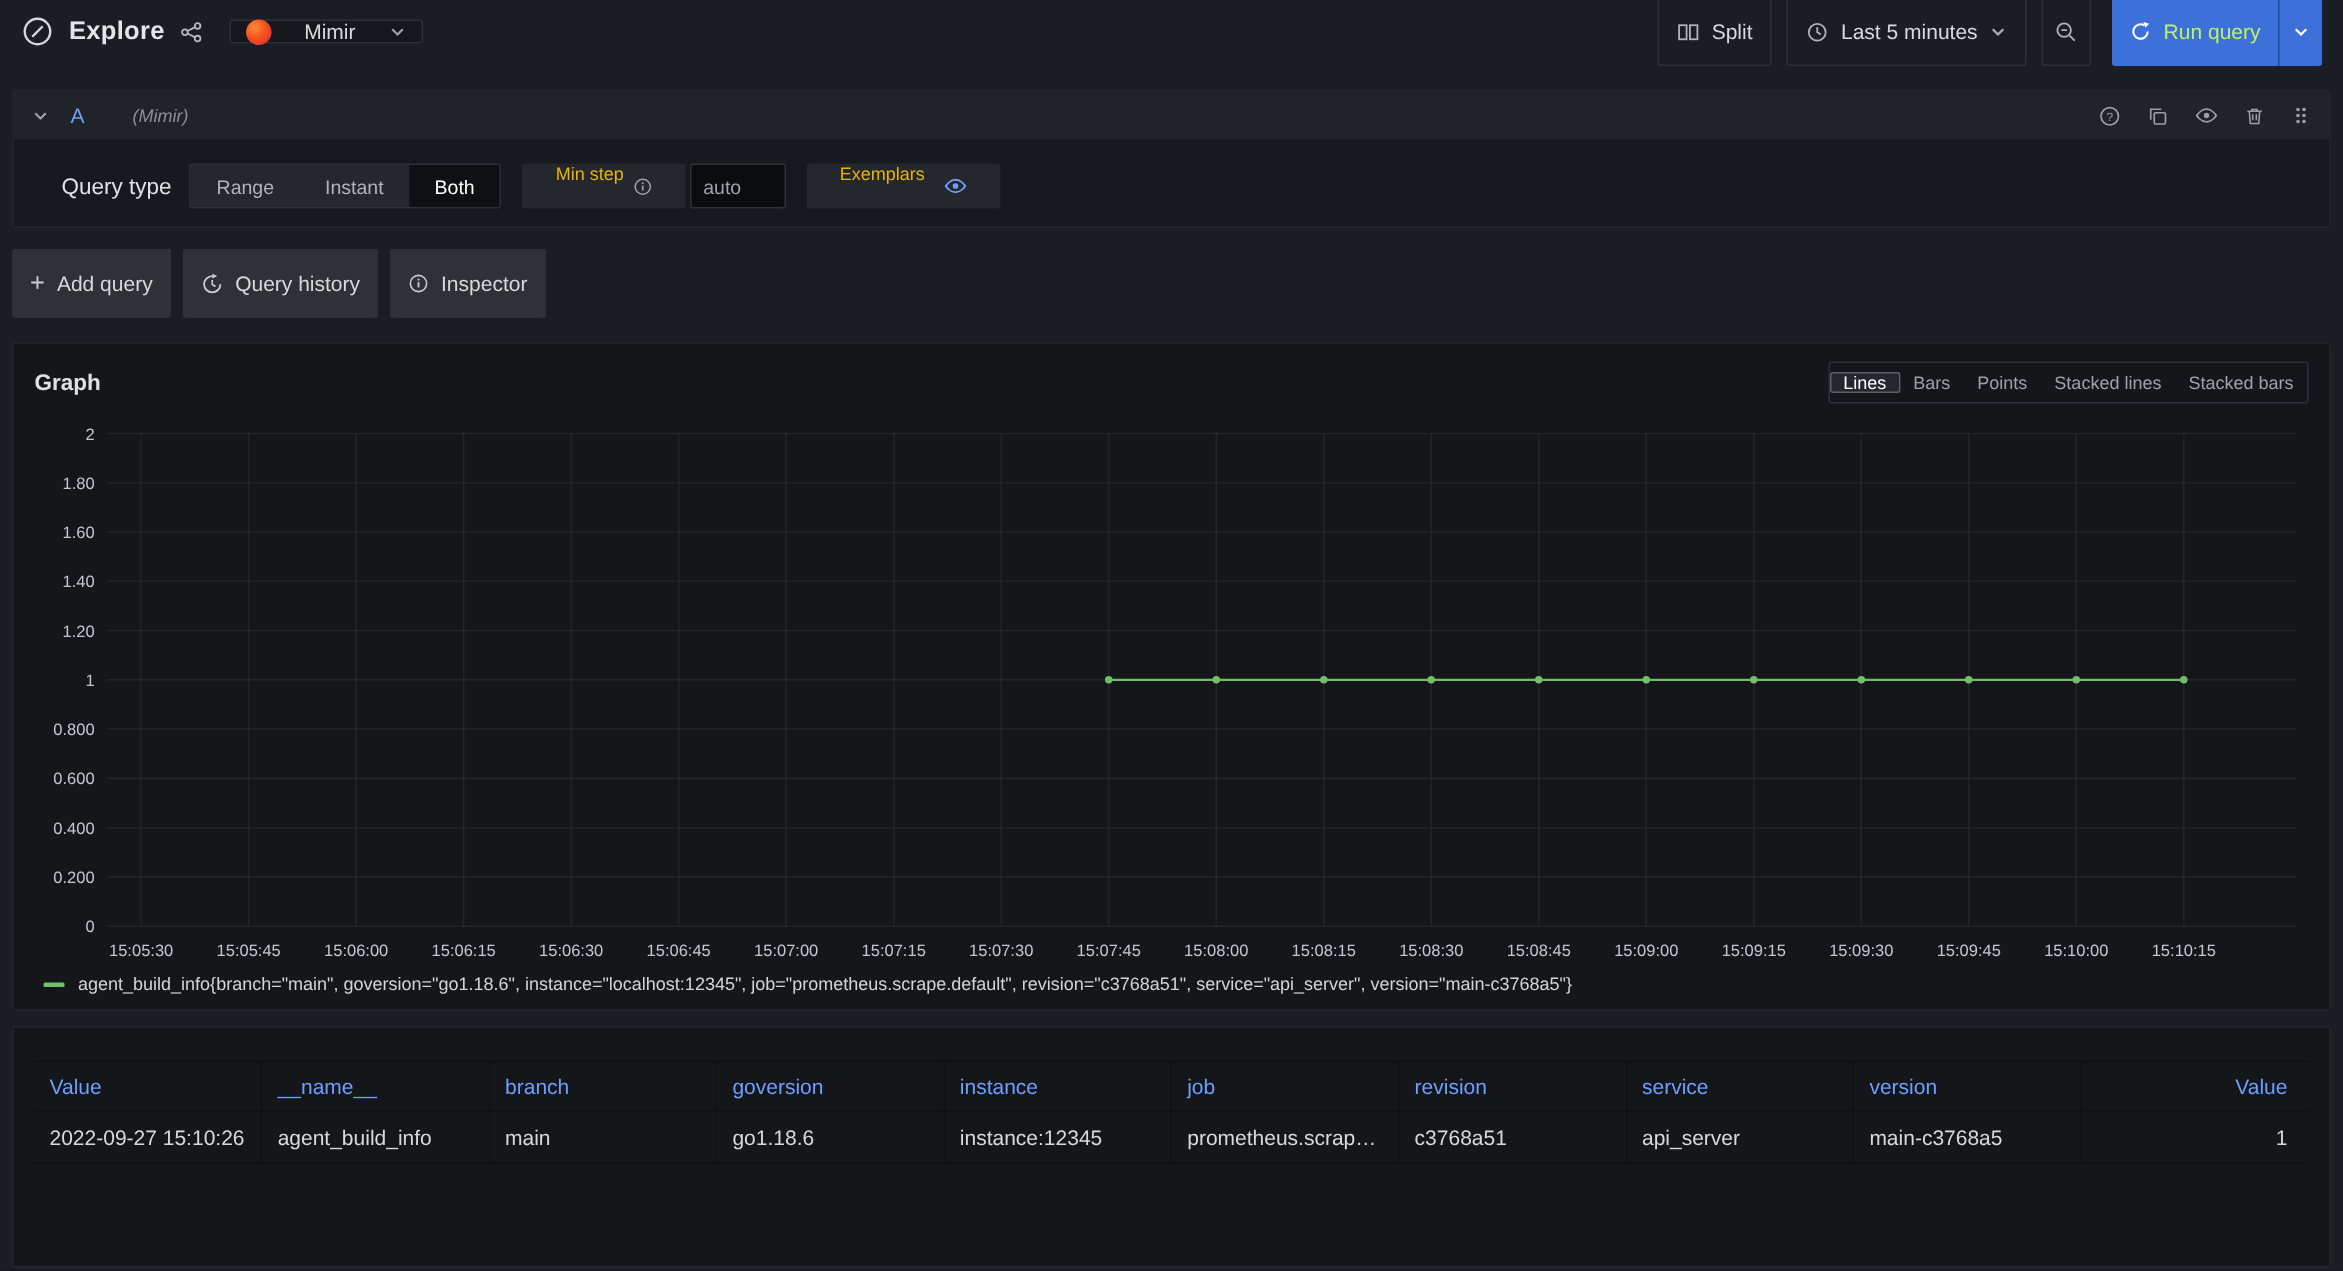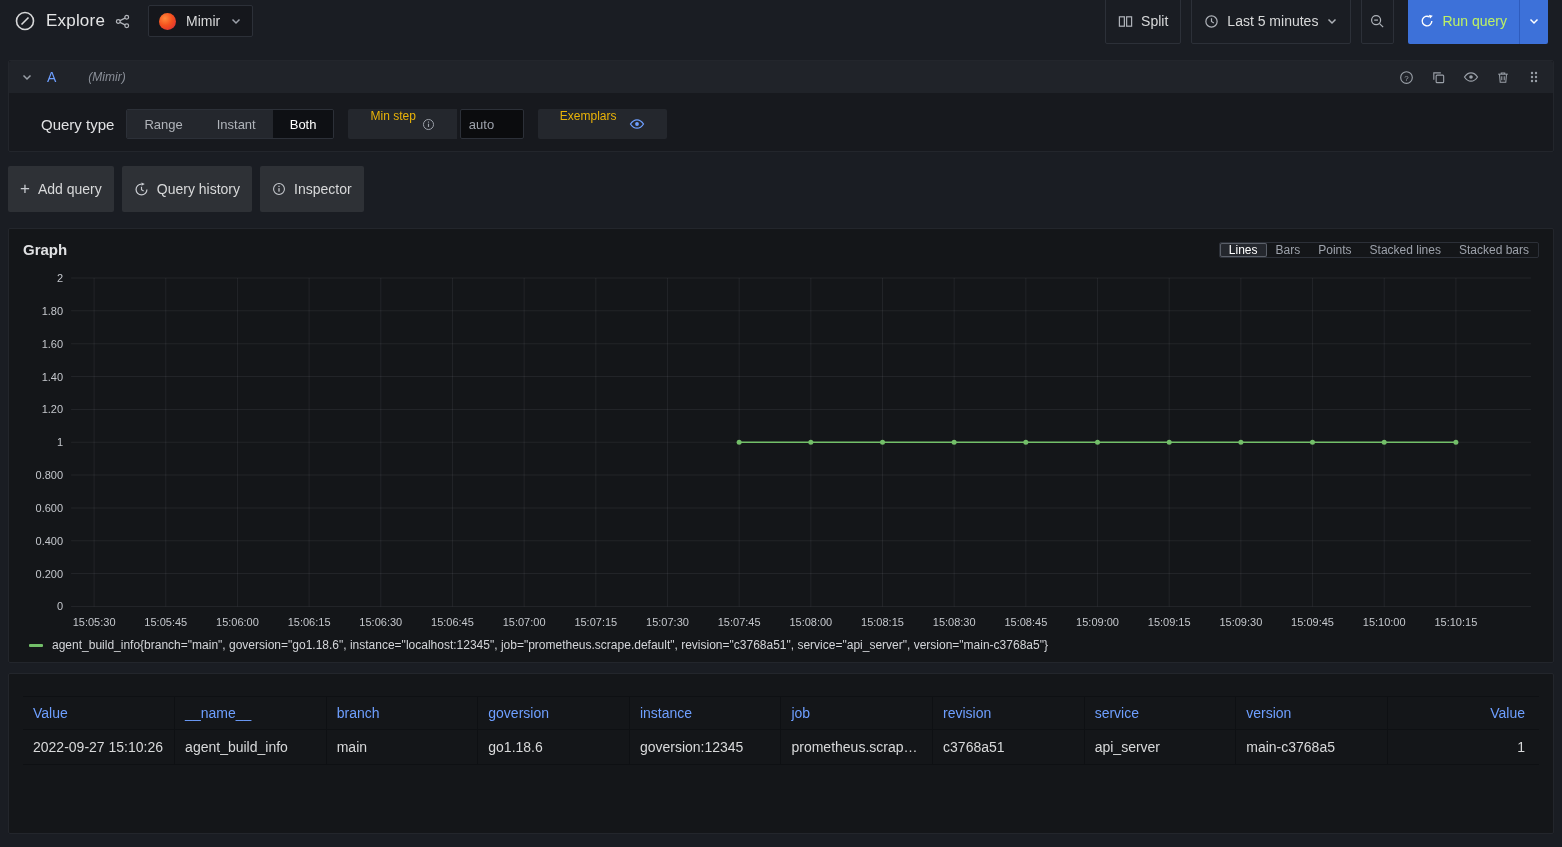--- a/index.html
+++ b/index.html
@@ -20,22 +20,22 @@
   *{box-sizing:border-box;margin:0;padding:0;font-family:"Liberation Sans","DejaVu Sans",sans-serif}
   html,body{width:1562px;height:847px;overflow:hidden}
   body{background:var(--bg-page);color:var(--text);font-size:14px}
   button{background:none;border:none;color:inherit;font:inherit;cursor:pointer}
   input{outline:none}
   .icon{display:inline-flex;align-items:center;justify-content:center;line-height:0}
 
   
   .topbar{height:42px;display:flex;align-items:center;justify-content:space-between;padding:0 14px}
   .tb-left{display:flex;align-items:center;gap:10px}
-  .app-title{font-size:17px;font-weight:400;color:#e4e5e6;letter-spacing:.2px}
-  .ds-picker{display:flex;align-items:center;gap:10px;height:32px;padding:0 10px;border:1px solid var(--border);border-radius:2px;background:#15171c;margin-left:8px}
+  .app-title{font-size:17px;font-weight:700;color:#e4e5e6;letter-spacing:.2px}
+  .ds-picker{display:flex;align-items:center;gap:22px;height:16px;padding:0 10px;border:1px solid var(--border);border-radius:2px;background:#15171c;margin-left:8px}
   .mimir{width:17px;height:17px;border-radius:50%;background:radial-gradient(circle at 35% 32%,#ff8a3c 0%,#f4511e 45%,#d7263d 100%)}
   .chev{color:#9da2ab}
   .tb-right{display:flex;align-items:center;gap:10px}
   .btn{display:inline-flex;align-items:center;gap:8px;height:46px;padding:0 12px;border-radius:2px;font-weight:500;font-size:14px}
   .btn.ghost{border:1px solid var(--border);color:var(--text)}
   .btn.ghost .icon{color:#aeb2b8}
   .btn.square{padding:0 8px}
   .run-group{display:flex;margin-left:4px}
   .btn.primary{background:var(--blue);color:#bef264;border-radius:2px 0 0 2px}
   .btn.primary .icon{color:#fff}
@@ -72,21 +72,21 @@
   .plus{font-size:17px;line-height:0;margin-top:-1px}
 
   
   .panel{background:var(--bg-panel);border:1px solid var(--border-panel);border-radius:2px;margin:0 8px}
   .panel-head{display:flex;align-items:center;justify-content:space-between;margin-bottom:8px}
   .panel-title{font-size:15px;font-weight:600;color:#e0e1e3}
   .graph-panel{margin-top:16px;padding:12px 14px 8px}
   .table-panel{margin-top:10px;padding:12px 14px;min-height:161px}
 
   
-  .modes{display:flex;border:1px solid var(--border);border-radius:2px;height:16px;align-items:flex-end}
+  .modes{display:flex;border:1px solid var(--border);border-radius:2px;height:28px;align-items:center}
   .mode-item{font-size:12px;color:var(--muted);padding:0 9px;display:flex;align-items:center;font-weight:500}
   .mode-item.selected{color:#fff;background:#24272d;box-shadow:inset 0 0 0 1px #5a5f68;border-radius:2px}
 
   
   #chart-svg{display:block;width:100%;height:auto}
   .grid{stroke:rgba(204,204,220,0.08);stroke-width:1}
   .tick{font-size:11px;fill:#c4c7cc;font-family:"Liberation Sans",sans-serif}
   .legend{display:flex;align-items:center;gap:9px;padding:2px 6px 2px;font-size:12px;color:#d3d5d9}
   .swatch{display:inline-block;width:14px;height:3px;border-radius:1px;background:var(--green);flex:0 0 auto}
 
@@ -402,21 +402,21 @@
             <th>version</th>
             <th class="right">Value</th>
           </tr>
         </thead>
       <tbody id="tbody">
           <tr>
             <td>2022-09-27 15:10:26</td>
             <td>agent_build_info</td>
             <td>main</td>
             <td>go1.18.6</td>
-            <td>goversion:12345</td>
+            <td>instance:12345</td>
             <td>prometheus.scrape....</td>
             <td>c3768a51</td>
             <td>api_server</td>
             <td>main-c3768a5</td>
             <td class="right">1</td>
           </tr>
         </tbody>
     </table>
   </section>
 

